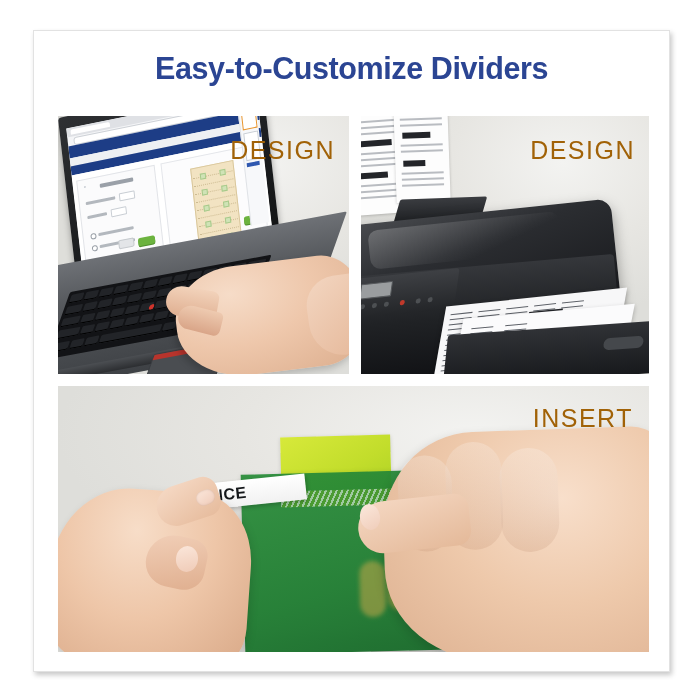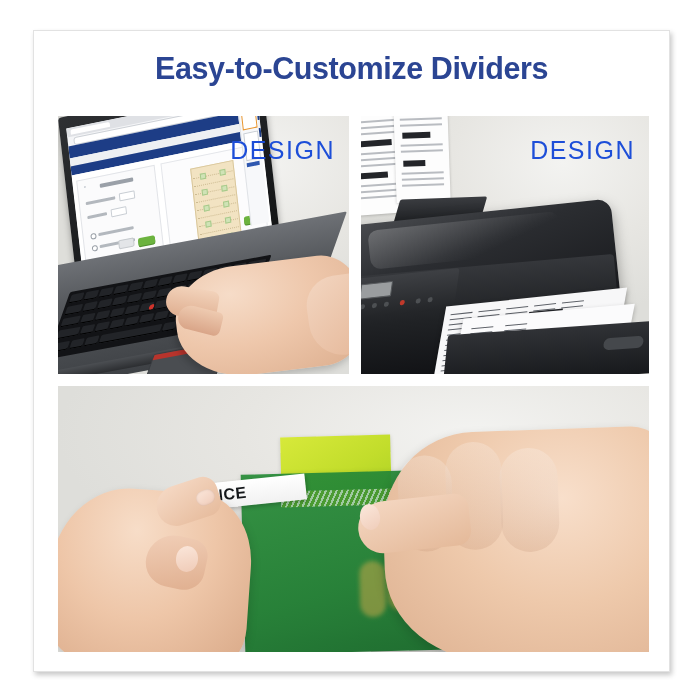--- a/index.html
+++ b/index.html
@@ -55,21 +55,21 @@
     position: absolute;
     overflow: hidden;
     background: #e8e7e3;
   }
   .panel-tl { left: 24px;  top: 85px;  width: 291px; height: 258px; }
   .panel-tr { left: 327px; top: 85px;  width: 288px; height: 258px; }
   .panel-b  { left: 24px;  top: 355px; width: 591px; height: 266px; }
 
   .panel-label {
     position: absolute;
-    color: #1d4ed8;
+    color: #a16207;
     font-family: "Liberation Sans", sans-serif;
     font-weight: 400;
     letter-spacing: 1.5px;
     z-index: 40;
     white-space: nowrap;
     line-height: 1;
   }
   .label-design { right: 14px; top: 22px; font-size: 25px; }
   .label-print  { right: 14px; top: 22px; font-size: 25px; }
   .label-insert { right: 16px; top: 20px; font-size: 25px; }
@@ -702,16 +702,17 @@
 
         <div class="hand-right-ins">
           <div class="hr-knuckle" style="left:16px;  top:22px; width:54px; height:96px;"></div>
           <div class="hr-knuckle" style="left:64px;  top:10px; width:56px; height:108px;"></div>
           <div class="hr-knuckle" style="left:118px; top:18px; width:58px; height:104px;"></div>
         </div>
         <div class="hr-thumb"></div>
         <div class="hr-nail"></div>
       </div>
 
+      <div class="panel-label label-insert">INSERT</div>
     </div>
 
   </div>
 </div>
 
 </body></html>

